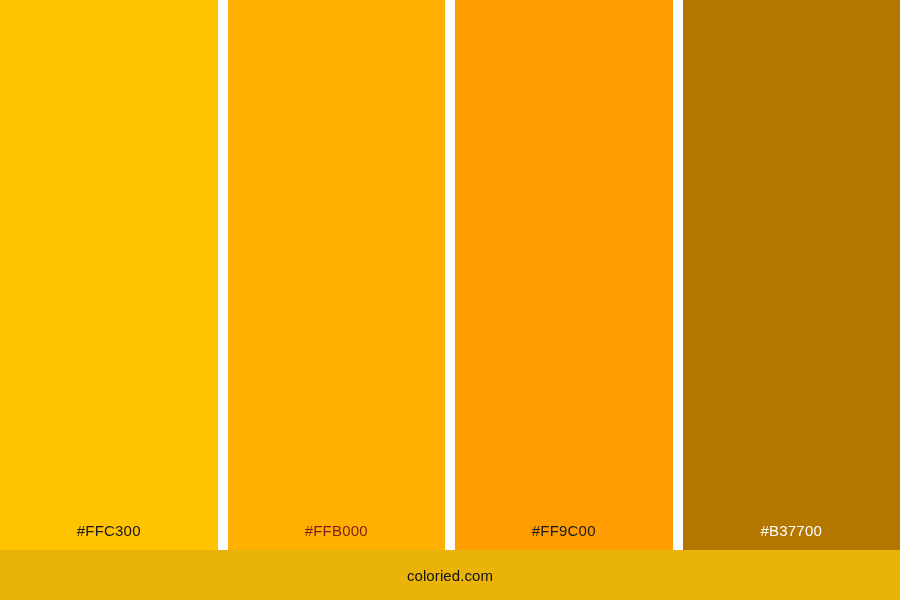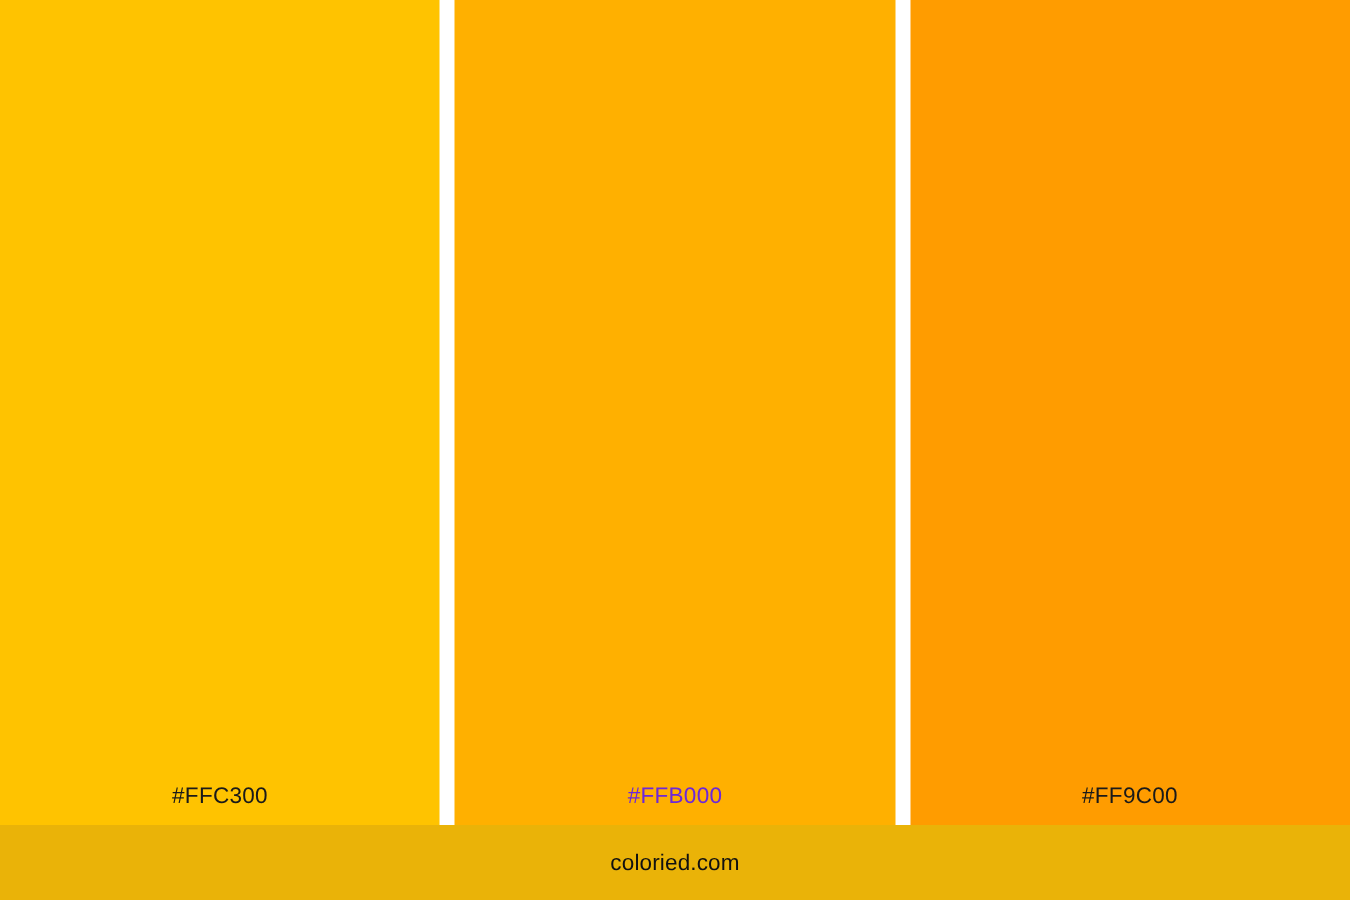--- a/index.html
+++ b/index.html
@@ -74,28 +74,31 @@
 
 <div class="palette-page">
 
   <div class="swatch-strip">
 
     <div class="swatch" style="background-color: rgb(255, 195, 0);">
       <span class="swatch-label" style="color: rgb(26, 26, 26);">#FFC300</span>
     </div>
 
     <div class="swatch" style="background-color: rgb(255, 176, 0);">
-      <span class="swatch-label" style="color: #6d28d9; margin-top: 48px;">#FFB000</span>
+      <span class="swatch-label" style="color: #7f1d1d; margin-top: 48px;">#FFB000</span>
     </div>
 
     <div class="swatch" style="background-color: rgb(255, 156, 0);">
       <span class="swatch-label" style="color: rgb(26, 26, 26);">#FF9C00</span>
     </div>
 
 
+    <div class="swatch" style="background-color: rgb(179, 119, 0);">
+      <span class="swatch-label" style="color: rgb(255, 255, 255);">#B37700</span>
+    </div>
 
   </div>
 
   <div class="footer-bar">
     <span class="footer-credit">coloried.com</span>
   </div>
 
 </div>
 
 </body></html>

